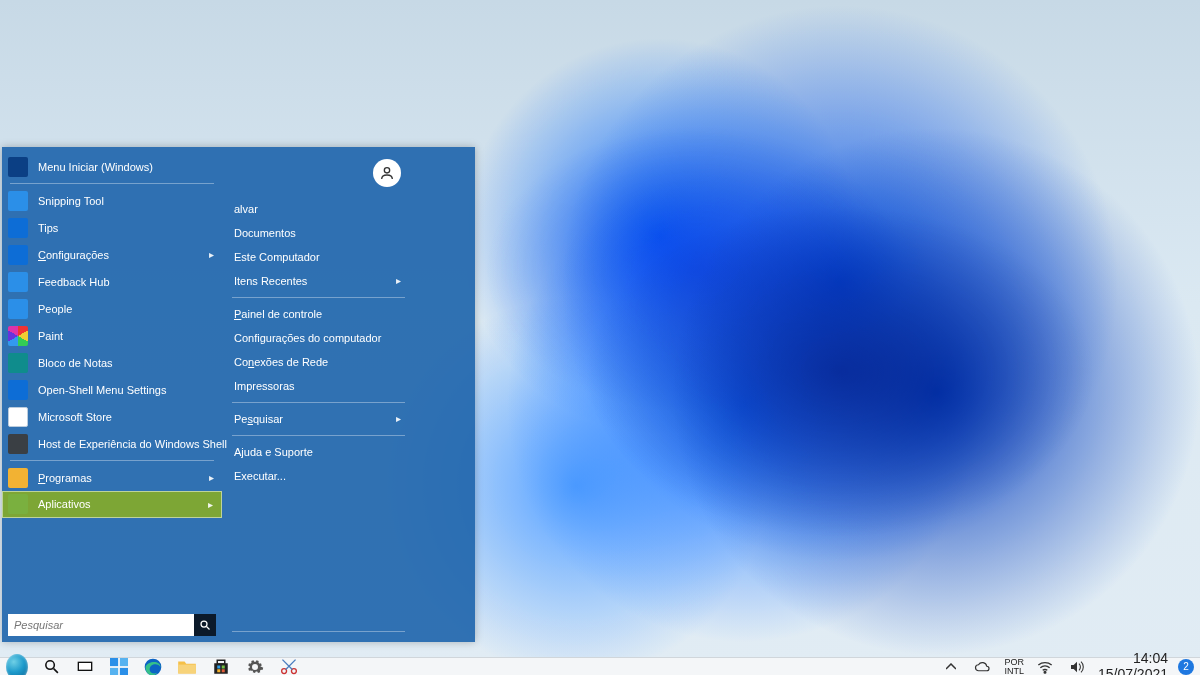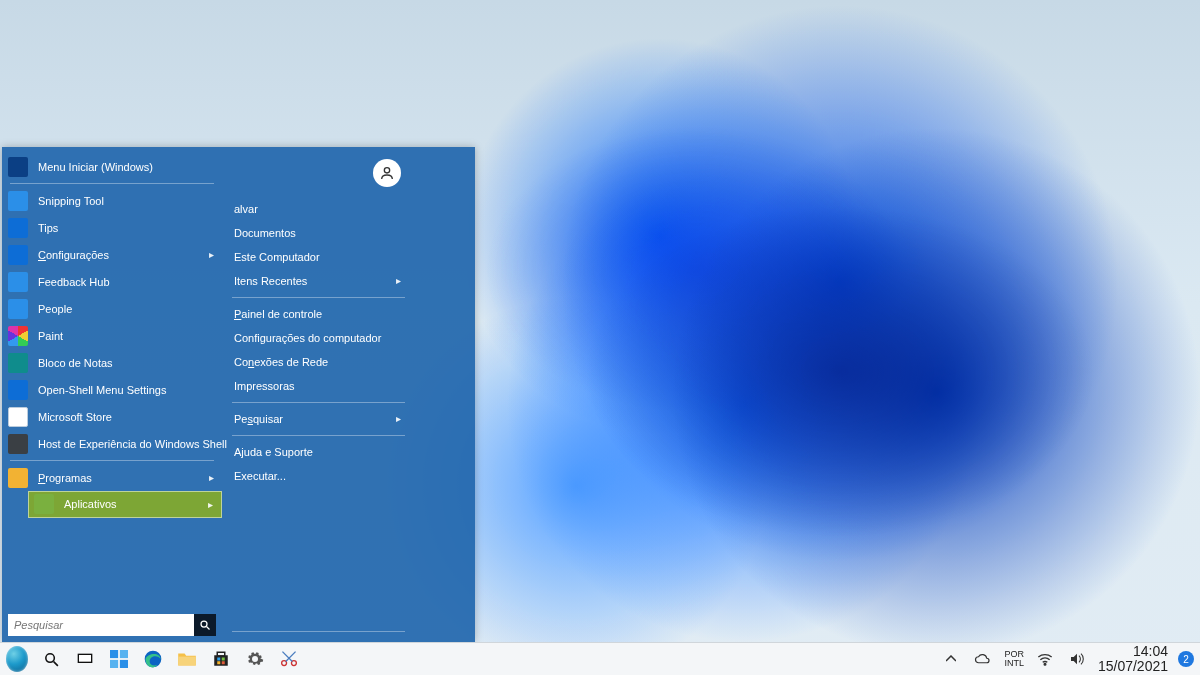--- a/index.html
+++ b/index.html
@@ -71,21 +71,20 @@
   .underline-first::first-letter { text-decoration: underline; }
   .arrow-right-item { position: relative; }
   .arrow-right-item::after {
     content: "▸"; position: absolute; right: 8px; top: 50%; transform: translateY(-54%);
     font-size: 10px; opacity: .9;
   }
   .menu-item.selected {
     background: #7da635;
     border: 1px solid rgba(255,255,255,.5);
     padding: 2px 7px 3px 5px;
-    margin-left: 26px;
   }
 
   .search-row {
     display:flex; align-items:center; gap:0; padding: 4px 6px 6px 6px;
   }
   .search-row input {
     flex:1; height: 22px; border: none; outline: none;
     padding: 0 6px; font-size: 11px; font-style: italic; color: #555;
     background: #fff;
   }
@@ -114,21 +113,21 @@
     display:flex; align-items:center;
     position: relative;
     cursor: default;
     text-align: center;
   }
   .right-sep { height:1px; background: rgba(255,255,255,.35); margin: 4px 4px; }
   .right-spacer { flex:1; }
 
   
   .taskbar {
-    position: absolute; left:0; right:0; bottom:0; height:33px;
+    position: absolute; left:0; right:0; bottom:0; height:18px;
     background: #f4f6f8;
     border-top: 1px solid #d0d6db;
     display:flex; align-items:center;
     padding: 0 6px;
     gap: 12px;
     font-size: 11px;
     color: #222;
   }
   .tb-left { display:flex; align-items:center; gap: 12px; }
   .tb-btn { width: 22px; height: 22px; display:flex; align-items:center; justify-content:center; cursor:pointer; }

